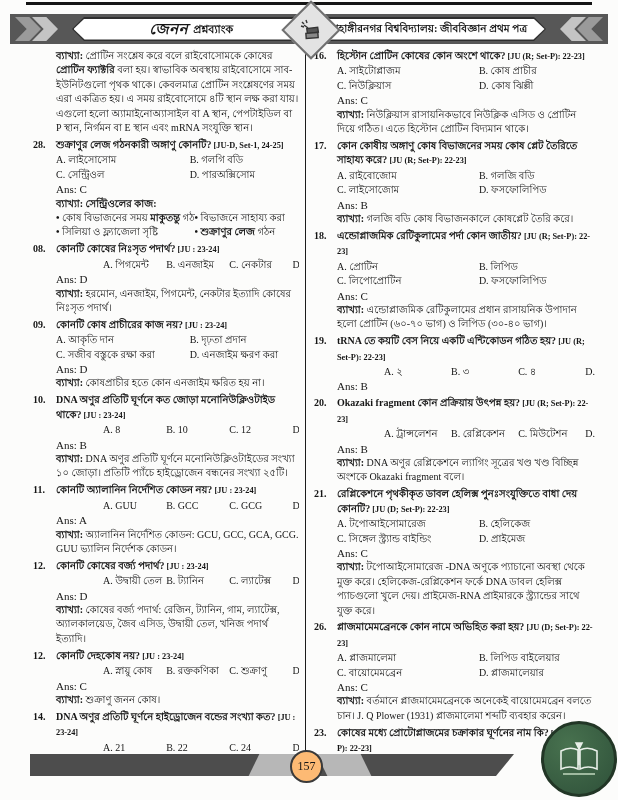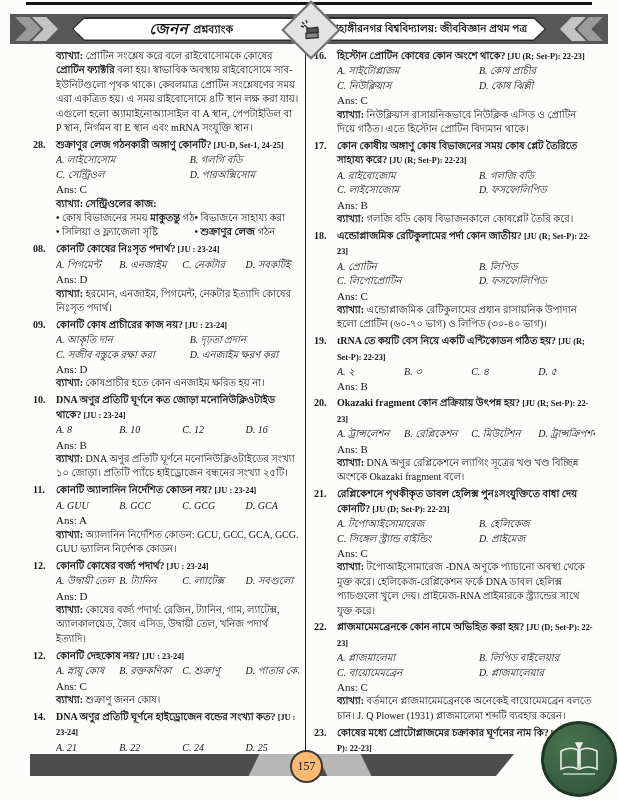--- a/index.html
+++ b/index.html
@@ -34,23 +34,23 @@
   .diamond-ic{transform:rotate(-45deg);}
   
   .divider{position:absolute;left:305px;top:50px;height:702px;width:1.4px;background:#1b1b1b;}
   .col{position:absolute;top:49px;height:705px;overflow:hidden;}
   .col-left{left:33px;width:266px;}
   .col-right{left:314px;width:281px;}
   .qblock{position:relative;padding-left:23px;margin-bottom:2.5px;}
   .qnum{position:absolute;left:0;top:0;font-weight:bold;}
   .qtitle{font-weight:bold;}
   .qref{font-weight:bold;font-size:8.3px;}
-  .opts{width:100%;font-style:italic;}
+  .opts{width:100%;}
   .opts-grid{display:grid;grid-template-columns:55% 45%;}
-  .opts-row{display:grid;grid-template-columns:26% 26% 26% 22%;}
+  .opts-row{display:grid;grid-template-columns:26% 26% 26% 22%;margin-left:47px;}
   .opt{white-space:nowrap;overflow:hidden;}
   .ans{font-size:11px;}
   .exp b{font-weight:bold;}
   .bullets{display:grid;grid-template-columns:57% 43%;}
   .bullet{white-space:nowrap;overflow:hidden;}
   .dot{font-weight:bold;}
   
   .footer-bar{position:absolute;left:30px;top:754px;width:484px;height:22px;background:#4d4d4d;
               clip-path:polygon(0 0,100% 0,calc(100% - 18px) 100%,0 100%);z-index:1;}
   .trap{position:absolute;top:754px;width:44px;height:22px;background:#b7b7b7;z-index:2;}
@@ -256,21 +256,21 @@
       <div class="opts opts-grid">
         <span class="opt">A. টপোআইসোমারেজ</span>
         <span class="opt">B. হেলিকেজ</span>
         <span class="opt">C. সিঙ্গেল স্ট্র্যান্ড বাইন্ডিং</span>
         <span class="opt">D. প্রাইমেজ</span>
       </div>
       <div class="ans">Ans: C</div>
       <div class="exp"><b class="explabel">ব্যাখ্যা: </b>টপোআইসোমারেজ -DNA অণুকে প্যাচানো অবস্থা থেকে মুক্ত করে। হেলিকেজ-রেপ্লিকেশন ফর্কে DNA ডাবল হেলিক্স প্যাচগুলো খুলে দেয়। প্রাইমেজ-RNA প্রাইমারকে স্ট্র্যান্ডের সাথে যুক্ত করে।</div>
     </div>
     <div class="qblock">
-      <div class="qtitle"><span class="qnum">22.</span><span class="qtext">প্লাজমামেমব্রেনকে কোন নামে অভিহিত করা হয়?</span><span class="qref"> [JU (D; Set-P): 22-23]</span></div>
+      <div class="qtitle"><span class="qnum">26.</span><span class="qtext">প্লাজমামেমব্রেনকে কোন নামে অভিহিত করা হয়?</span><span class="qref"> [JU (D; Set-P): 22-23]</span></div>
       <div class="opts opts-grid">
         <span class="opt">A. প্লাজমালেমা</span>
         <span class="opt">B. লিপিড বাইলেয়ার</span>
         <span class="opt">C. বায়োমেমব্রেন</span>
         <span class="opt">D. প্লাজমালেয়ার</span>
       </div>
       <div class="ans">Ans: C</div>
       <div class="exp"><b class="explabel">ব্যাখ্যা: </b>বর্তমানে প্লাজমামেমব্রেনকে অনেকেই বায়োমেমব্রেন বলতে চান। J. Q Plower (1931) প্লাজমালেমা শব্দটি ব্যবহার করেন।</div>
     </div>
     <div class="qblock">

